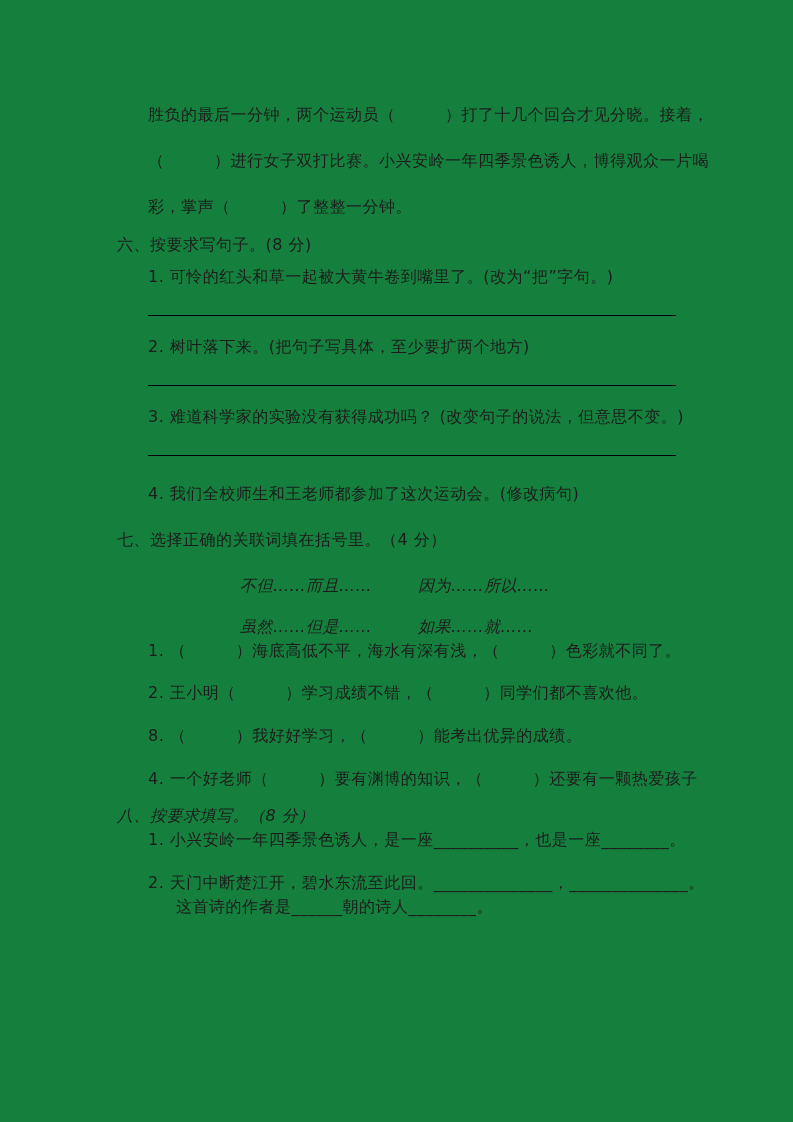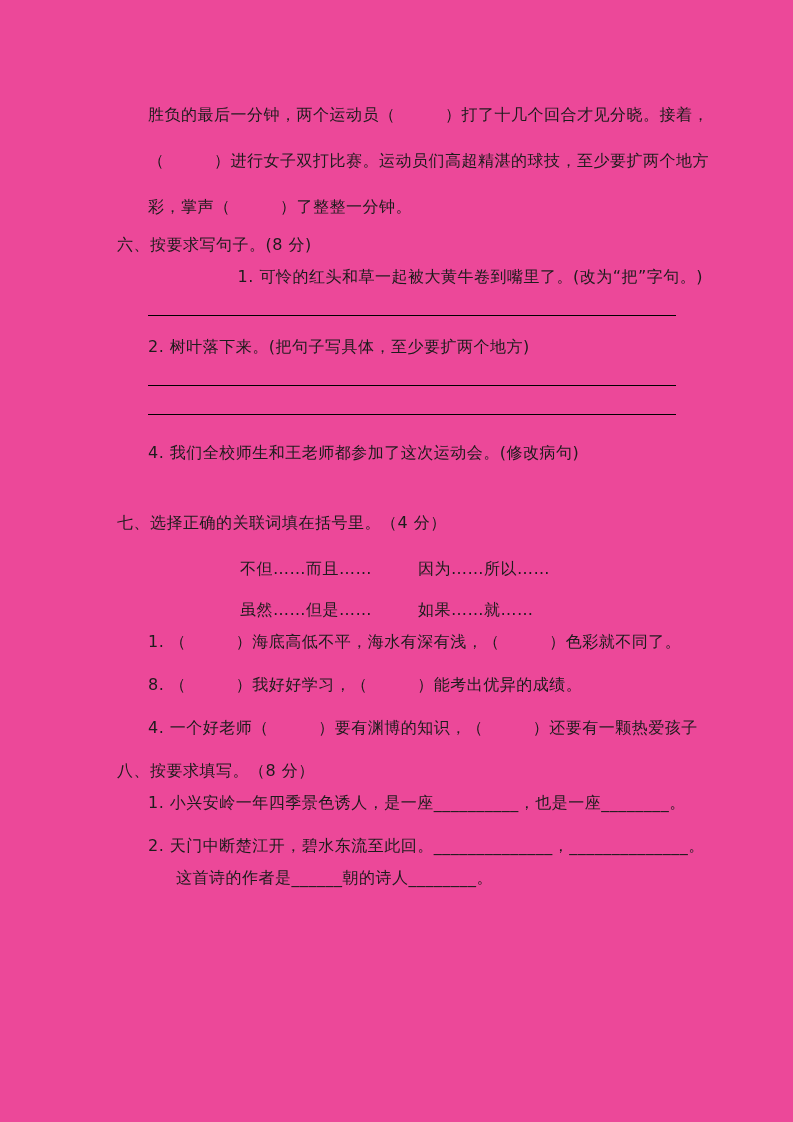--- a/index.html
+++ b/index.html
@@ -1,21 +1,21 @@
 <!DOCTYPE html>
 <html><head>
 <meta charset="utf-8">
 <style>
   html, body { margin: 0; padding: 0; background: #ffffff; }
   .page {
     position: relative;
     width: 793px;
     height: 1122px;
     box-sizing: border-box;
-    background: #ec4899;
+    background: #15803d;
     padding: 105px 90px 40px 117px;
     font-family: "DejaVu Sans", "Liberation Sans", sans-serif;
     font-size: 16px;
     color: #1c1c1c;
     overflow: hidden;
   }
   .tline {
     line-height: 20px;
     height: 20px;
     white-space: nowrap;
@@ -27,72 +27,75 @@
   .answer-line {
     height: 0;
     border-bottom: 1px solid #000000;
     width: 528px;
     margin-left: 31px;
   }
   .options-row {
     display: flex;
     gap: 46px;
     margin-left: 123px;
+    font-style: italic;
   }
   
   .mt26 { margin-top: 26px; }
   .mt18 { margin-top: 18px; }
-  .mt12 { margin-top: 12px; text-align: right; }
+  .mt12 { margin-top: 12px; }
   .mt28 { margin-top: 28px; }
   .mt21 { margin-top: 21px; }
   .mt24 { margin-top: 28px; }
-  .mt42 { margin-top: 50px; }
+  .mt42 { margin-top: 26px; }
   .mt22 { margin-top: 22px; }
   .mt23 { margin-top: 23px; }
-  .mt20 { margin-top: 12px; }
-  .mt17 { margin-top: 23px; }
+  .mt20 { margin-top: 4px; }
+  .mt17 { margin-top: 17px; font-style: italic; }
 </style>
 </head>
 <body>
 
 <div class="page">
 
   <div>
     <div class="tline indent">胜负的最后一分钟，两个运动员（　　　）打了十几个回合才见分晓。接着，</div>
-    <div class="tline indent mt26">（　　　）进行女子双打比赛。运动员们高超精湛的球技，至少要扩两个地方</div>
+    <div class="tline indent mt26">（　　　）进行女子双打比赛。小兴安岭一年四季景色诱人，博得观众一片喝</div>
     <div class="tline indent mt26">彩，掌声（　　　）了整整一分钟。</div>
   </div>
 
   <div>
     <div class="tline section-title mt18">六、按要求写句子。(8 分)</div>
 
     <div class="tline indent mt12">1. 可怜的红头和草一起被大黄牛卷到嘴里了。(改为“把”字句。)</div>
     <div class="answer-line mt28"></div>
 
     <div class="tline indent mt21">2. 树叶落下来。(把句子写具体，至少要扩两个地方)</div>
     <div class="answer-line mt28"></div>
 
+    <div class="tline indent mt21">3. 难道科学家的实验没有获得成功吗？ (改变句子的说法，但意思不变。)</div>
     <div class="answer-line mt28"></div>
 
     <div class="tline indent mt24">4. 我们全校师生和王老师都参加了这次运动会。(修改病句)</div>
   </div>
 
   <div>
     <div class="tline section-title mt42">七、选择正确的关联词填在括号里。（4 分）</div>
 
     <div class="tline options-row mt26">
       <span>不但……而且……</span>
       <span>因为……所以……</span>
     </div>
     <div class="tline options-row mt21">
       <span>虽然……但是……</span>
       <span>如果……就……</span>
     </div>
 
     <div class="tline indent mt20">1. （　　　）海底高低不平，海水有深有浅，（　　　）色彩就不同了。</div>
+    <div class="tline indent mt22">2. 王小明（　　　）学习成绩不错，（　　　）同学们都不喜欢他。</div>
     <div class="tline indent mt23">8. （　　　）我好好学习，（　　　）能考出优异的成绩。</div>
     <div class="tline indent mt23">4. 一个好老师（　　　）要有渊博的知识，（　　　）还要有一颗热爱孩子</div>
   </div>
 
   <div>
     <div class="tline section-title mt17">八、按要求填写。（8 分）</div>
 
     <div class="tline indent mt20">1. 小兴安岭一年四季景色诱人，是一座__________，也是一座________。</div>
     <div class="tline indent mt23">2. 天门中断楚江开，碧水东流至此回。______________，______________。</div>
     <div class="tline indent2 mt20">这首诗的作者是______朝的诗人________。</div>

